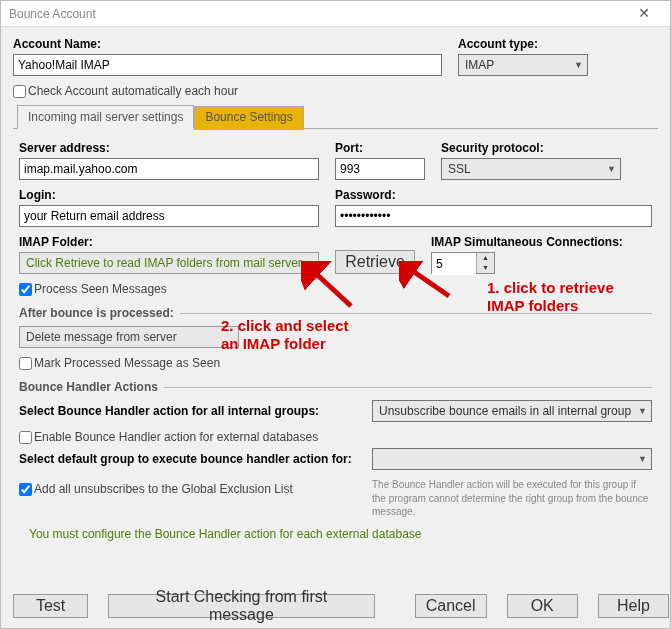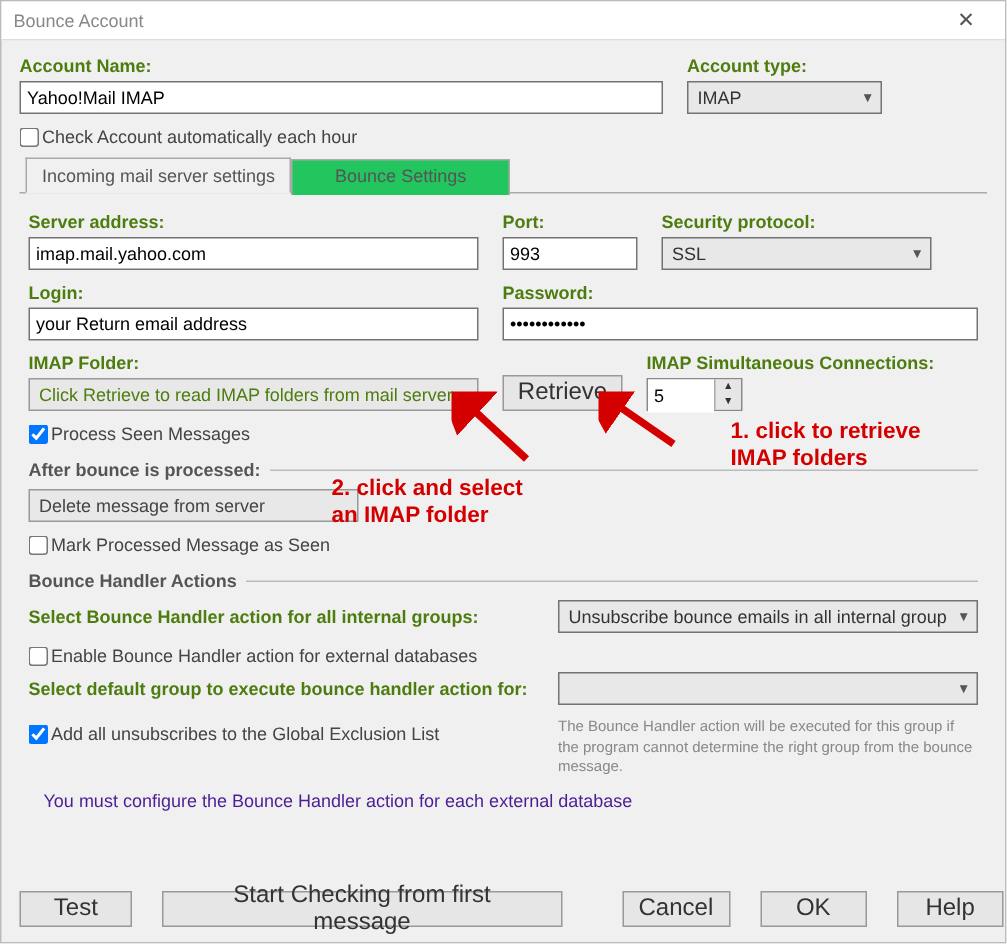--- a/index.html
+++ b/index.html
@@ -34,21 +34,21 @@
     text-align: center;
     line-height: 22px;
     color: #555;
     font-size: 14px;
   }
   .content {
     padding: 10px 12px 0 12px;
   }
   .row { display: flex; gap: 16px; margin-bottom: 8px; }
   .col { display: flex; flex-direction: column; }
-  .label { font-weight: bold; color: #4d7c0f; margin-bottom: 3px; }
+  .label { font-weight: bold; color: #000000; margin-bottom: 3px; }
   input[type=text], input[type=password], .select, .dropdown {
     border: 1px solid #737373;
     background: #fff;
     height: 22px;
     padding: 2px 4px;
     font-family: inherit;
     font-size: 12px;
   }
   .select, .dropdown {
     background: #e8e8e8;
@@ -83,23 +83,23 @@
     margin-right: 0px;
     position: relative;
     top: 1px;
     color: #555;
   }
   .tab.active {
     background: #f0f0f0;
     border-bottom: 1px solid #f0f0f0;
   }
   .tab.inactive {
-    background: #22c55e;
+    background: #eab308;
     top: 2px;
-    padding: 3px 28px;
+    padding: 3px 10px;
   }
   .tab-body {
     padding: 12px 6px 6px 6px;
   }
   .group-label {
     font-weight: bold;
     color: #555;
     display: flex;
     align-items: center;
     gap: 6px;
@@ -125,21 +125,21 @@
   .footer {
     position: absolute;
     bottom: 10px;
     left: 12px;
     right: 1px;
     display: flex;
     gap: 20px;
     align-items: center;
   }
   .footer .spacer { flex: 1; }
-  .hint { color: #4c1d95; font-size: 12px; margin: 6px 0 8px 10px; }
+  .hint { color: #4d7c0f; font-size: 12px; margin: 6px 0 8px 10px; }
   .readonly-select {
     background: #e8e8e8;
     border: 1px solid #999;
     height: 22px;
     padding: 2px 6px;
     display: flex;
     align-items: center;
     justify-content: space-between;
     color: #444;
   }

